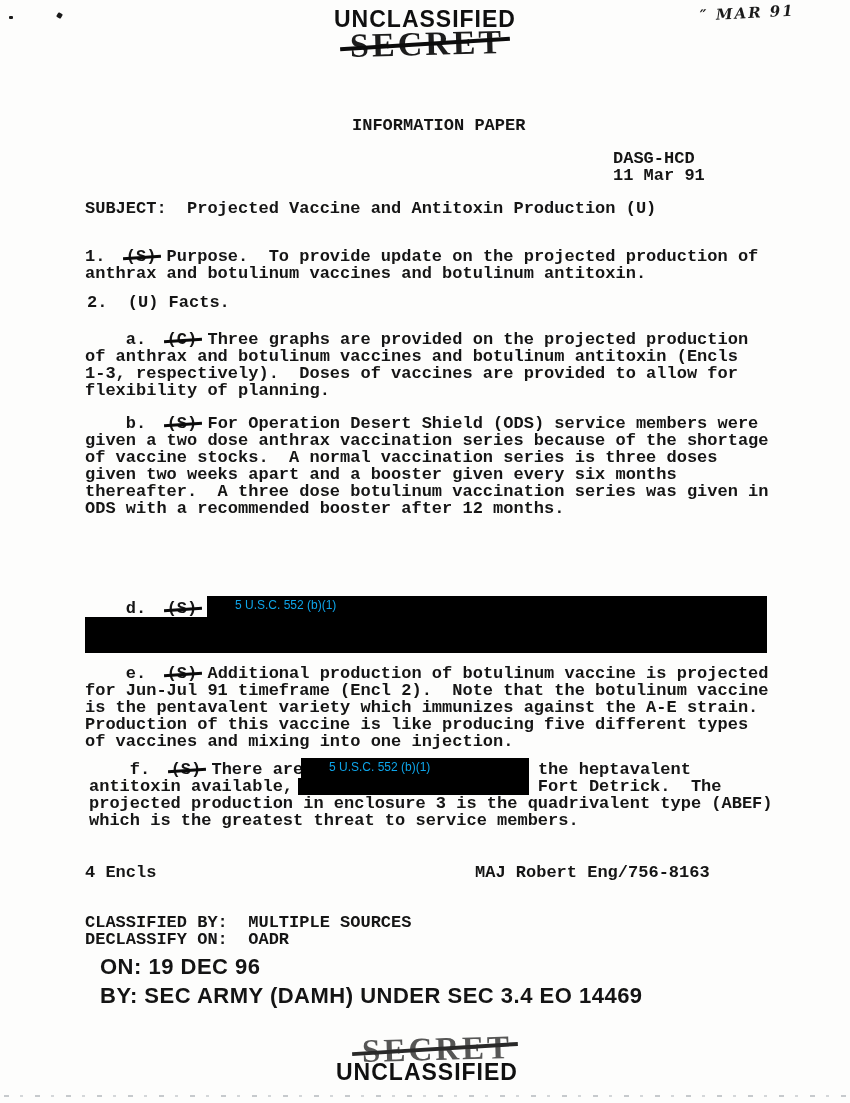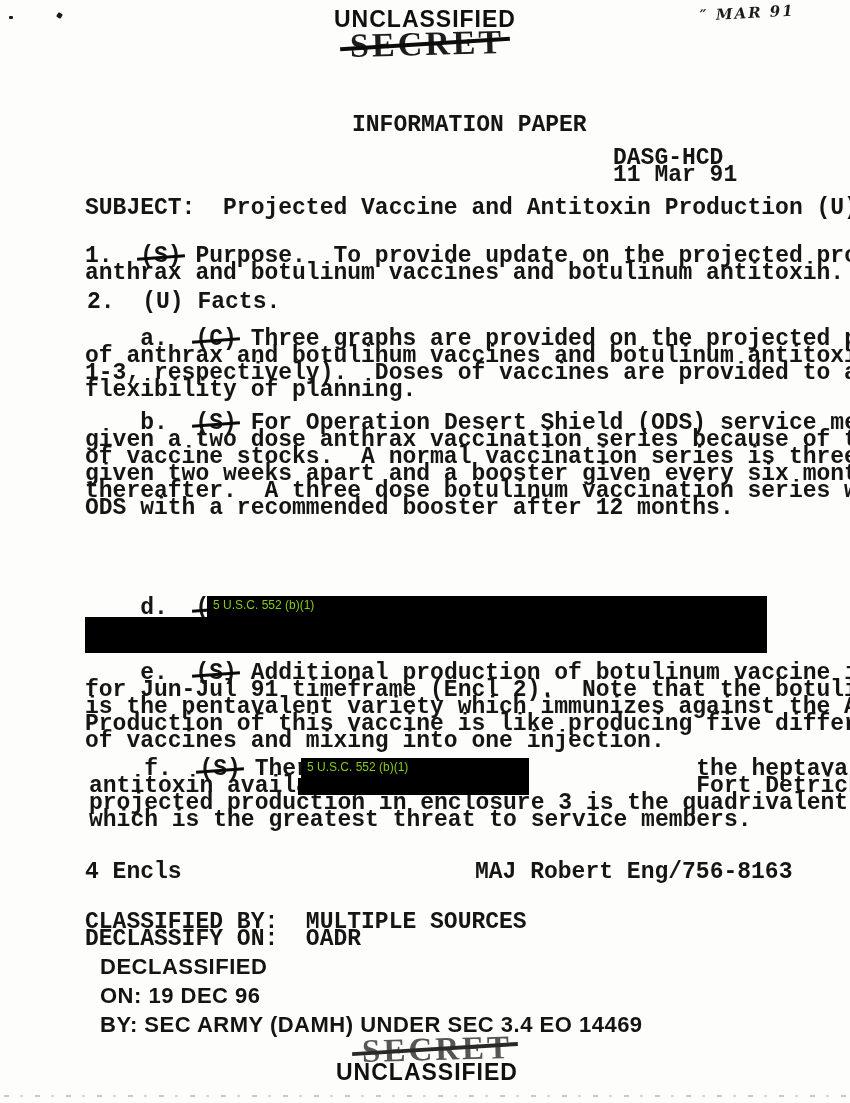--- a/index.html
+++ b/index.html
@@ -6,33 +6,33 @@
   html,body { background:#ffffff; }
   .page {
     position:relative; width:850px; height:1103px;
     background:#fefefdf5; background-color:#fdfdfc;
     overflow:hidden;
     font-family:"Liberation Mono", monospace;
   }
   .mono {
     position:absolute; white-space:pre;
     font-family:"Liberation Mono","DejaVu Sans Mono",monospace;
-    font-weight:bold; font-size:23px; line-height:17px;
+    font-weight:bold; font-size:17px; line-height:17px;
     color:#151515; letter-spacing:0;
   }
   .cls { position:relative; display:inline-block; }
   .cls::after {
     content:""; position:absolute; left:-3px; right:-4px; top:45%;
     height:3px; background:#0a0a0a; transform:rotate(-4deg);
   }
   .redact { position:absolute; background:#000; }
   .redact-label {
     font-family:"Liberation Sans",sans-serif; font-weight:normal;
-    font-size:12px; line-height:12px; color:#84cc16;
-    padding:3px 0 0 6px; display:block; white-space:nowrap;
+    font-size:12px; line-height:12px; color:#0ea5e9;
+    padding:3px 0 0 6px; display:block; white-space:nowrap;margin-left:22px;
   }
   .stamp-sans {
     position:absolute; font-family:"Liberation Sans",sans-serif;
     font-weight:bold; color:#101010; letter-spacing:1px;
   }
   .stamp-secret {
     position:absolute; font-family:"Liberation Serif",serif;
     font-weight:bold; font-size:34px; line-height:34px;
     letter-spacing:3px; color:#1d1d1d; transform:rotate(-1.5deg);
   }
@@ -118,21 +118,20 @@
     <div class="redact" style="left:213px;top:17px;width:231px;height:17px"></div>
   </div>
 
   <div class="mono" style="left:85px;top:864px">4 Encls</div>
   <div class="mono" style="left:475px;top:864px">MAJ Robert Eng/756-8163</div>
 
   <div class="mono" style="left:85px;top:914px">CLASSIFIED BY:  MULTIPLE SOURCES
 DECLASSIFY ON:  OADR</div>
 
   <div class="declass" style="left:100px;top:952px">
-    <div>DECLASSIFIED</div>
     <div>ON: 19 DEC 96</div>
     <div>BY: SEC ARMY (DAMH) UNDER SEC 3.4 EO 14469</div>
   </div>
 
   <div class="stamp-secret faded" style="left:362px;top:1032px"><span>SECRET</span><span class="bar"></span></div>
   <div class="stamp-sans" style="left:336px;top:1059px;font-size:23px">UNCLASSIFIED</div>
 
   <div class="noise"></div>
 </div>
 

